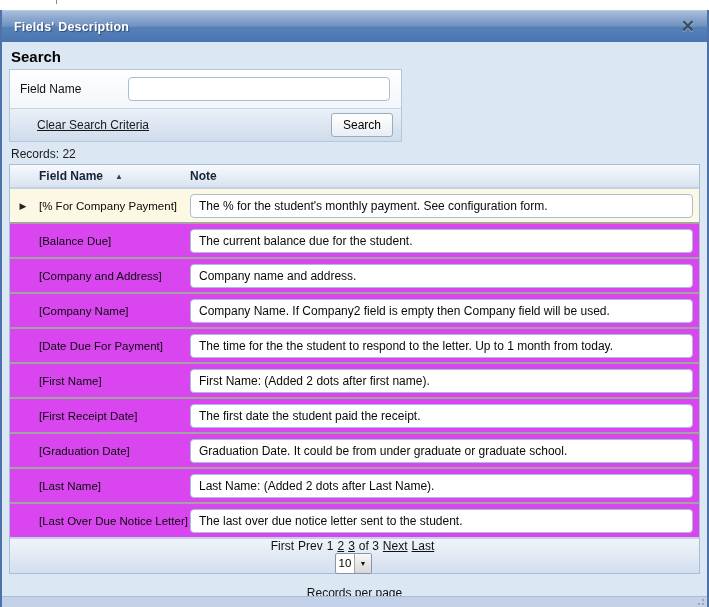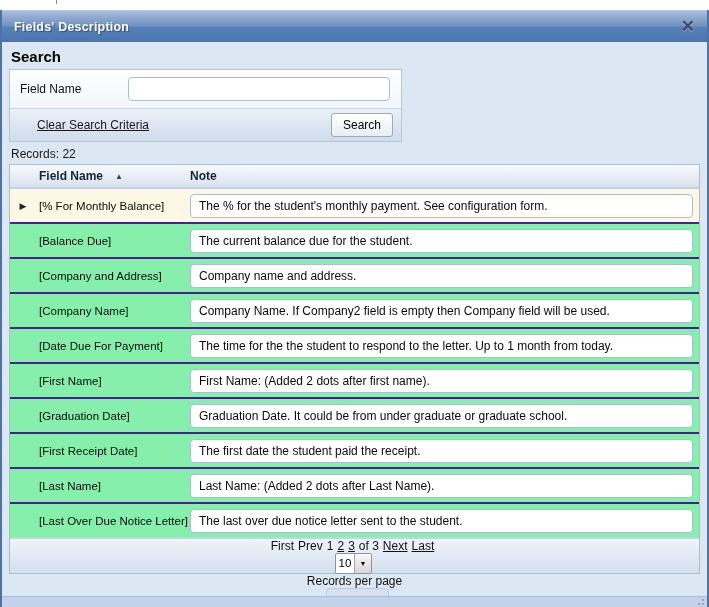--- a/index.html
+++ b/index.html
@@ -36,36 +36,36 @@
 
   .records-line{font-size:12px;color:#1a1a1a;margin:5px 0 3px 2px;}
 
   .grid{border:1px solid #a9bdd7;background:#fbfcff;}
   .grid-header{display:grid;grid-template-columns:26px 154px 1fr;height:22px;align-items:center;
     background:linear-gradient(#f8fafd,#d8e2ef);border-bottom:2px solid #c3d2e4;
     font-weight:bold;font-size:12px;color:#16233c;}
   .hdr-field{padding-left:3px;}
   .sort{font-size:8px;color:#33415c;margin-left:12px;vertical-align:1px;}
   .grid-row{display:grid;grid-template-columns:26px 154px 1fr;height:33px;align-items:center;
-    border-top:2px solid #4c1d95;background:#86efac;}
+    border-top:2px solid #a3a3a3;background:#d946ef;}
   .grid-row:first-child{border-top:none;}
   .grid-row.selected{background:#fdf8e4;}
   .cell-sel{text-align:center;font-size:9px;color:#222;}
   .cell-field{font-size:11.5px;color:#0a0a0a;white-space:nowrap;padding-left:3px;}
   .cell-note{padding-right:6px;}
   .note-box{height:24px;line-height:22px;box-sizing:border-box;border:1px solid #a9bdd7;
     border-radius:4px;background:#fff;padding:0 8px;font-size:12px;color:#0a0a0a;
     white-space:nowrap;overflow:hidden;}
 
   .pager{display:flex;align-items:center;height:34px;padding:0 8px;font-size:12px;color:#111;
     background:linear-gradient(#eff4fa,#d3dfee);border-top:2px solid #c3d2e4;flex-direction:column;}
   .pager .pgitem{margin-right:4px;}
   .pglink{text-decoration:underline;cursor:pointer;}
   .selectbox{display:flex;width:37px;height:21px;box-sizing:border-box;border:1px solid #8696ad;
-    border-radius:2px;background:#fff;margin:0 10px 0 8px;cursor:pointer;}
+    border-radius:2px;background:#fff;margin:0 10px 12px 8px;cursor:pointer;}
   .select-value{flex:1;text-align:center;font-size:11.5px;line-height:19px;color:#000;}
   .select-btn{width:16px;background:linear-gradient(#f8f8f8,#d7d7d7);border-left:1px solid #a5a5a5;
     display:flex;align-items:center;justify-content:center;font-size:7px;color:#111;}
   .pager-spacer{flex:1;}
   .dis-btn{font:12px "Liberation Sans",sans-serif;color:#9db1cf;background:#d7e1ee;
     border:1px solid #bccbde;border-radius:4px;padding:21px 12px;margin-left:6px;}
 
   .body-fill{flex:1;}
   .statusbar{flex:0 0 14px;background:#c3d2e9;border-top:1px solid #a9bdd7;position:relative;}
   .grip{position:absolute;right:2px;bottom:1px;cursor:nwse-resize;}
@@ -111,21 +111,21 @@
           <div class="hdr-field">
             <span>Field Name</span><span class="sort">▲</span>
           </div>
           <div>
             <span>Note</span>
           </div>
         </div>
         <div>
   <div class="grid-row selected">
     <div class="cell-sel">▶</div>
-    <div class="cell-field">[% For Monthly Balance]</div>
+    <div class="cell-field">[% For Company Payment]</div>
     <div class="cell-note">
       <div class="note-box">The % for the student's monthly payment. See configuration form.</div>
     </div>
   </div>
 
   <div class="grid-row">
     <div class="cell-sel"></div>
     <div class="cell-field">[Balance Due]</div>
     <div class="cell-note">
       <div class="note-box">The current balance due for the student.</div>
@@ -159,31 +159,31 @@
   <div class="grid-row">
     <div class="cell-sel"></div>
     <div class="cell-field">[First Name]</div>
     <div class="cell-note">
       <div class="note-box">First Name:  (Added 2 dots after first name).</div>
     </div>
   </div>
 
   <div class="grid-row">
     <div class="cell-sel"></div>
+    <div class="cell-field">[First Receipt Date]</div>
+    <div class="cell-note">
+      <div class="note-box">The first date the student paid the receipt.</div>
+    </div>
+  </div>
+
+  <div class="grid-row">
+    <div class="cell-sel"></div>
     <div class="cell-field">[Graduation Date]</div>
     <div class="cell-note">
       <div class="note-box">Graduation Date. It could be from under graduate or graduate school.</div>
-    </div>
-  </div>
-
-  <div class="grid-row">
-    <div class="cell-sel"></div>
-    <div class="cell-field">[First Receipt Date]</div>
-    <div class="cell-note">
-      <div class="note-box">The first date the student paid the receipt.</div>
     </div>
   </div>
 
   <div class="grid-row">
     <div class="cell-sel"></div>
     <div class="cell-field">[Last Name]</div>
     <div class="cell-note">
       <div class="note-box">Last Name:  (Added 2 dots after Last Name).</div>
     </div>
   </div>

